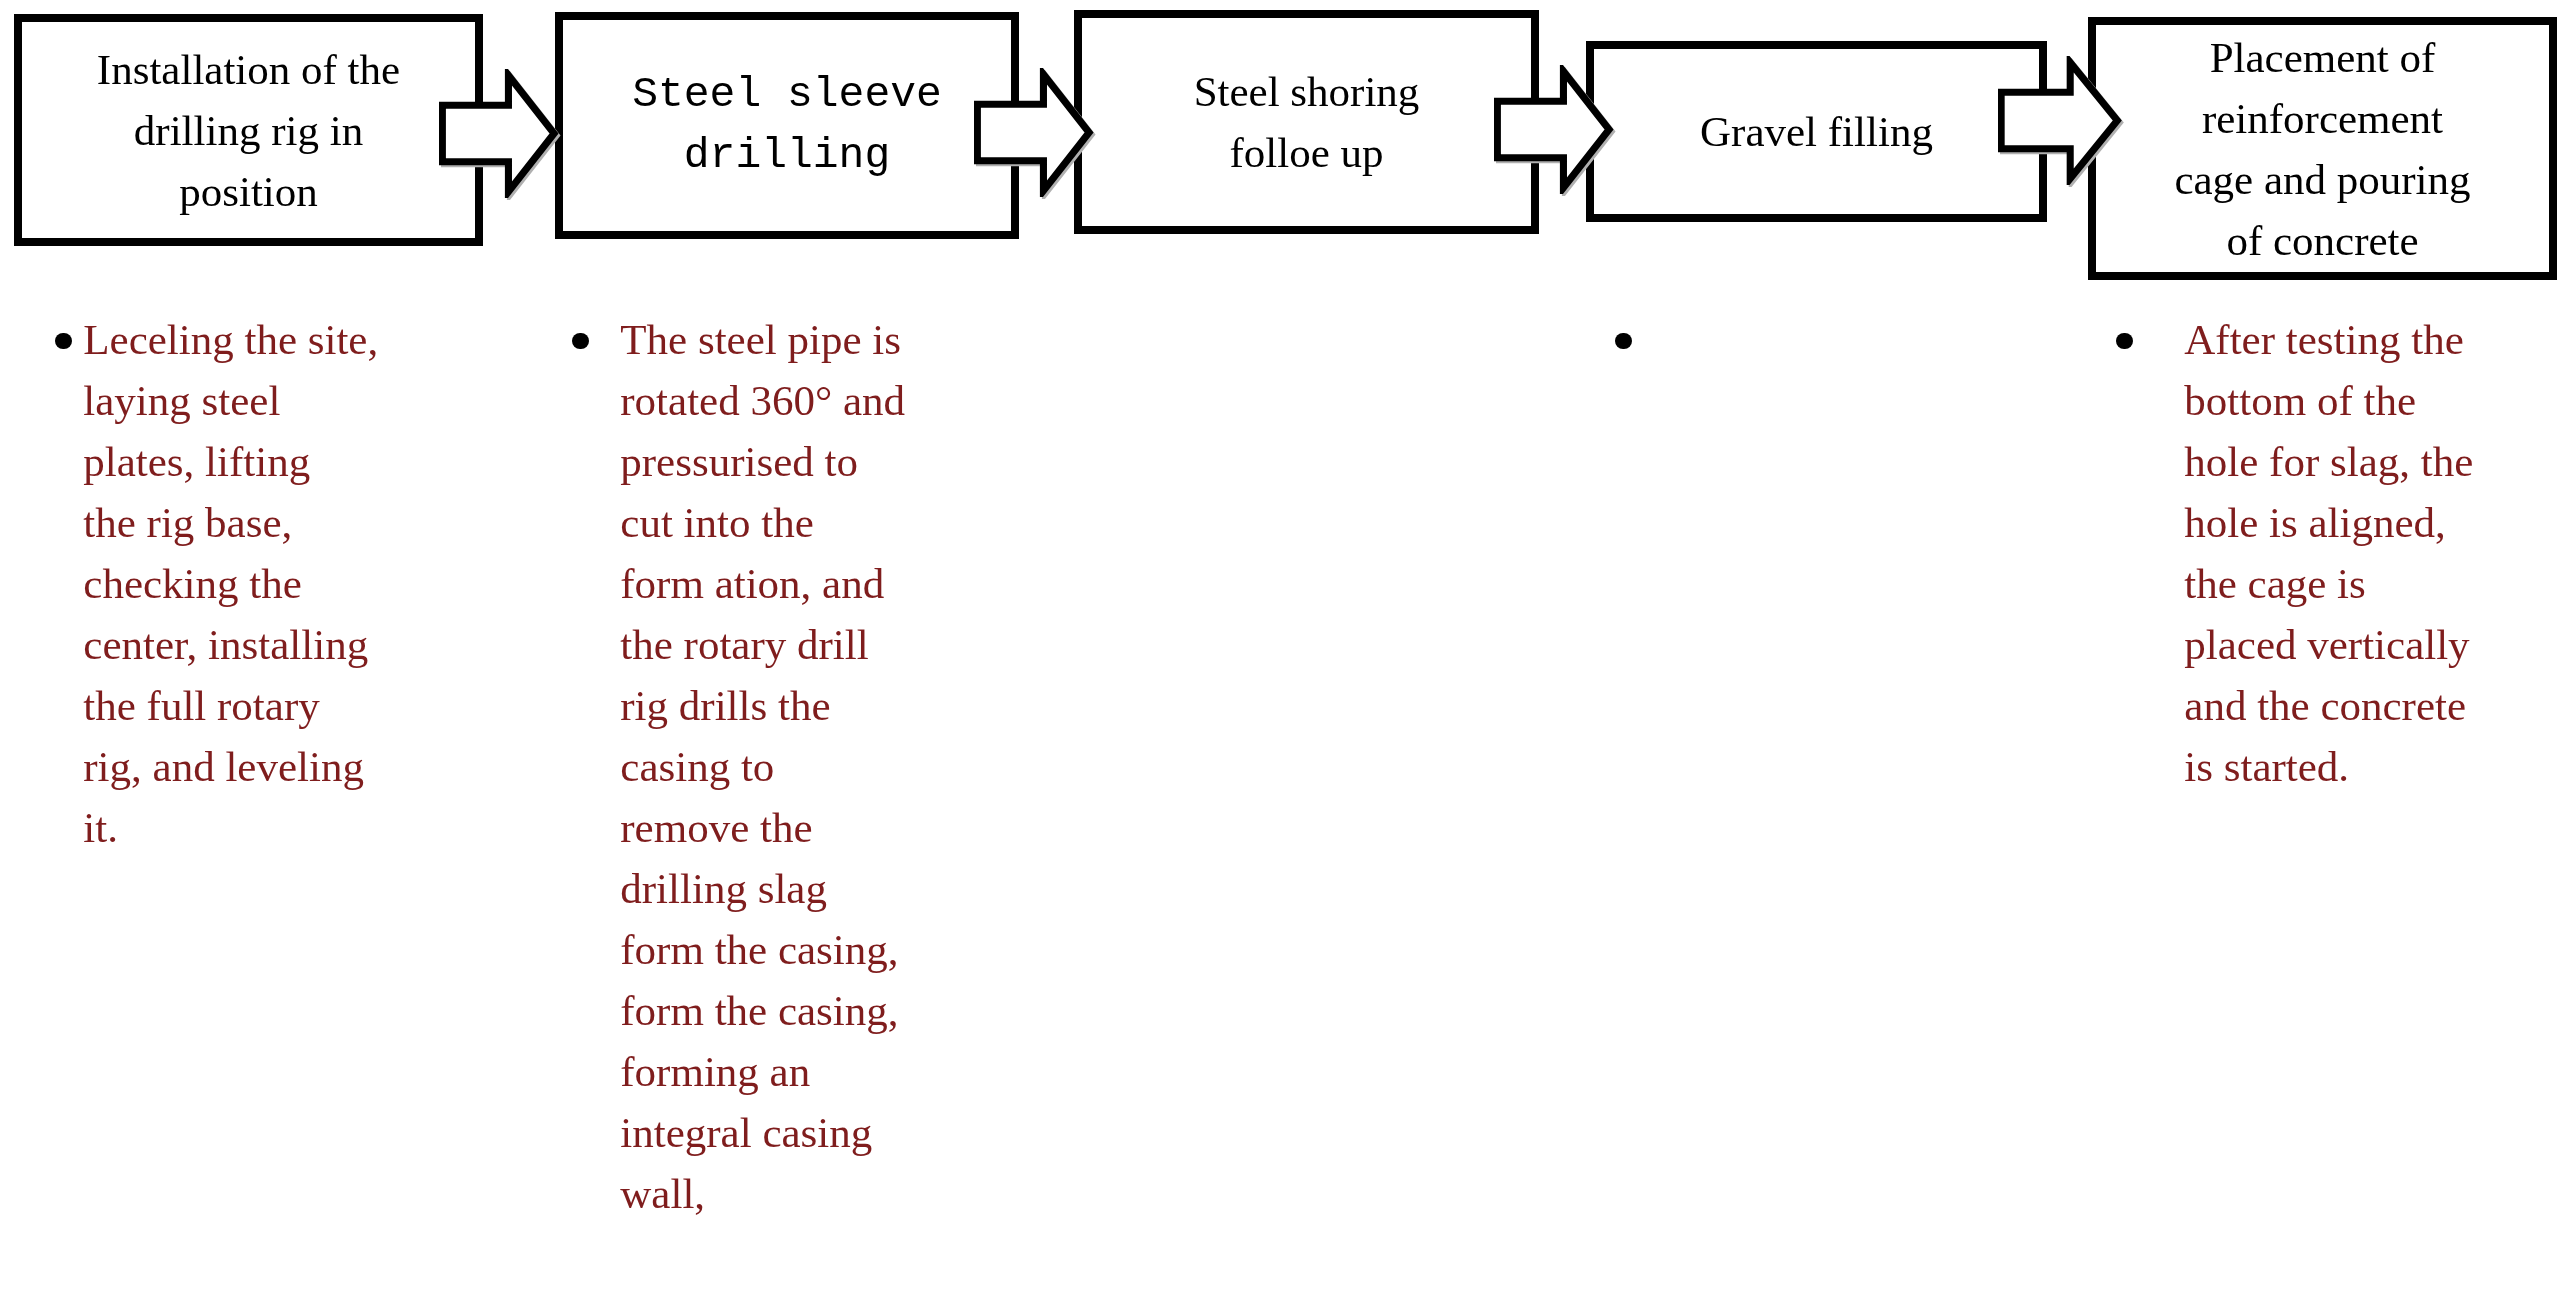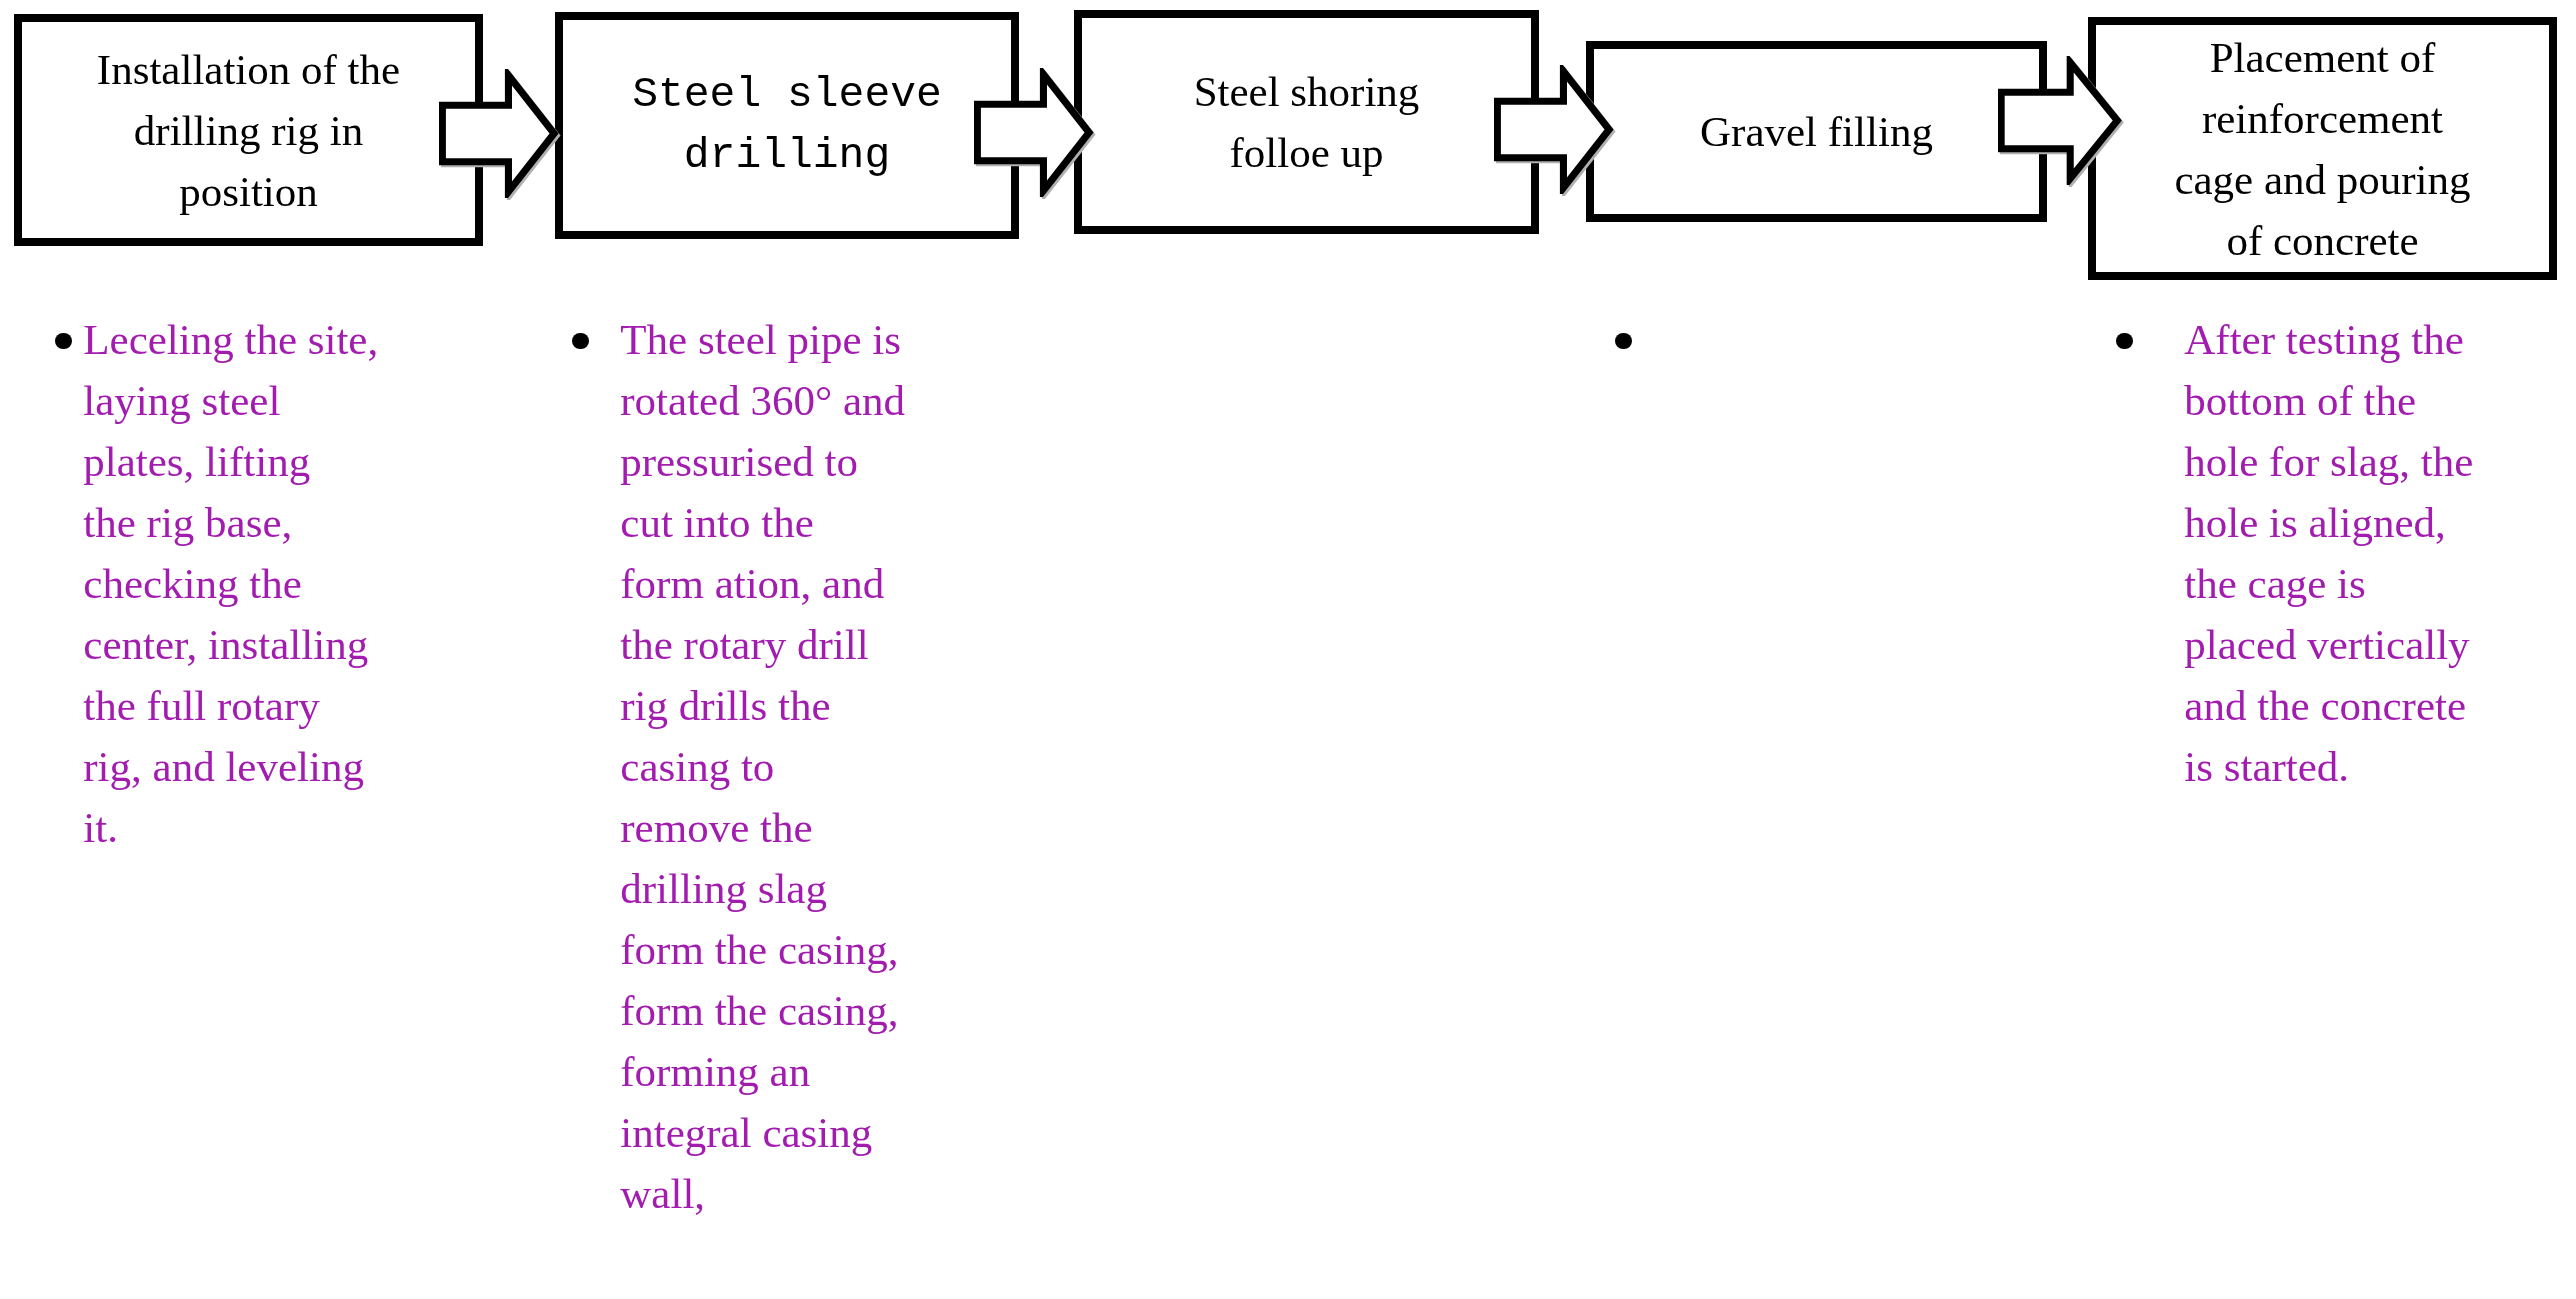--- a/index.html
+++ b/index.html
@@ -26,21 +26,21 @@
   .ar3{left:1494px;top:65px;}
   .ar4{left:1998px;top:56px;}
   .bcol{
     position:absolute;top:309px;display:flex;align-items:flex-start;
   }
   .dot{
     flex:0 0 auto;width:16.5px;height:16.5px;border-radius:50%;background:#000;
     margin-top:23.6px;margin-right:11.8px;
   }
   .btext{
-    white-space:pre;font-size:43px;line-height:61px;color:#a21caf;text-align:left;
+    white-space:pre;font-size:43px;line-height:61px;color:#7f1d1d;text-align:left;
   }
   .bc1{left:55px;width:378px;}
   .bc2{left:572px;width:378px;gap:20px;}
   .bc3{left:1098px;width:394px;}
   .bc4{left:1615px;width:386px;}
   .bc5{left:2116px;width:394px;gap:40px;}
 </style>
 </head>
 <body>
 

